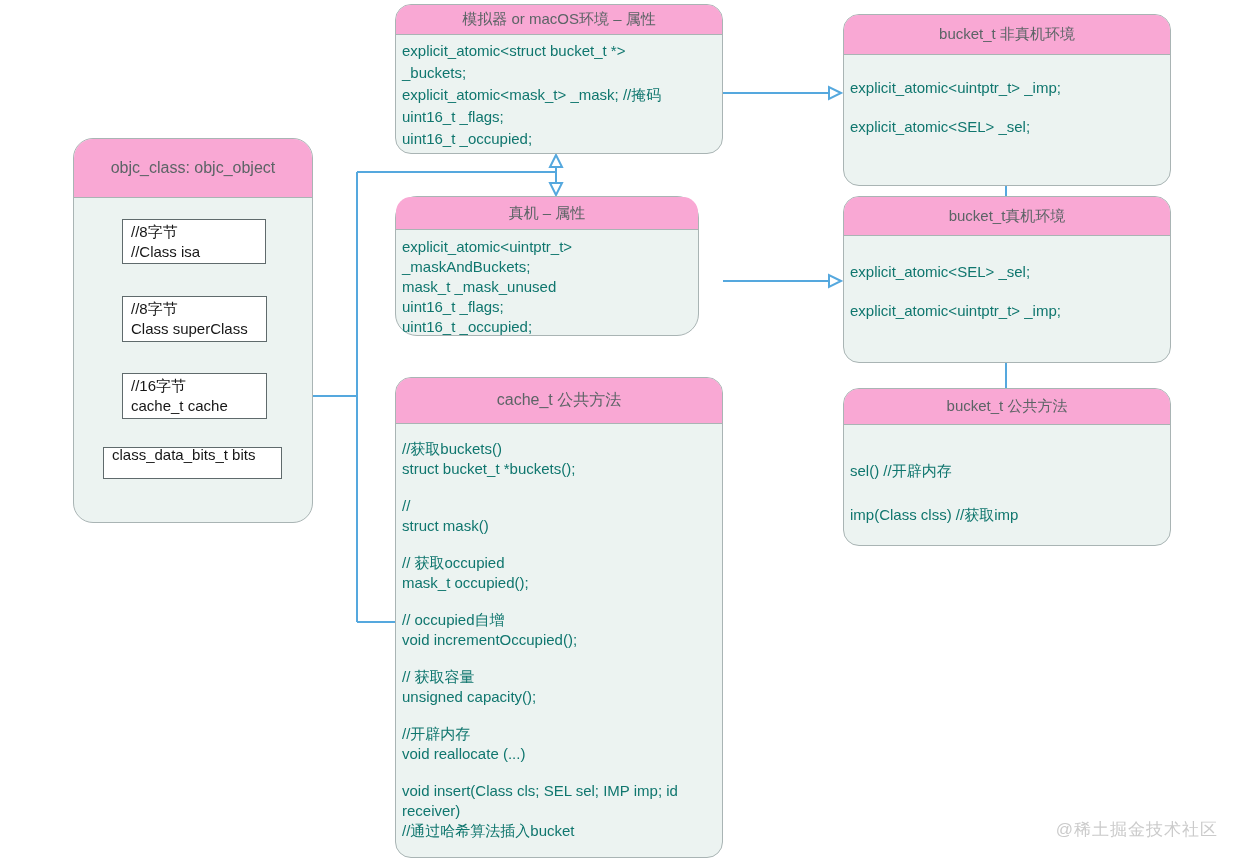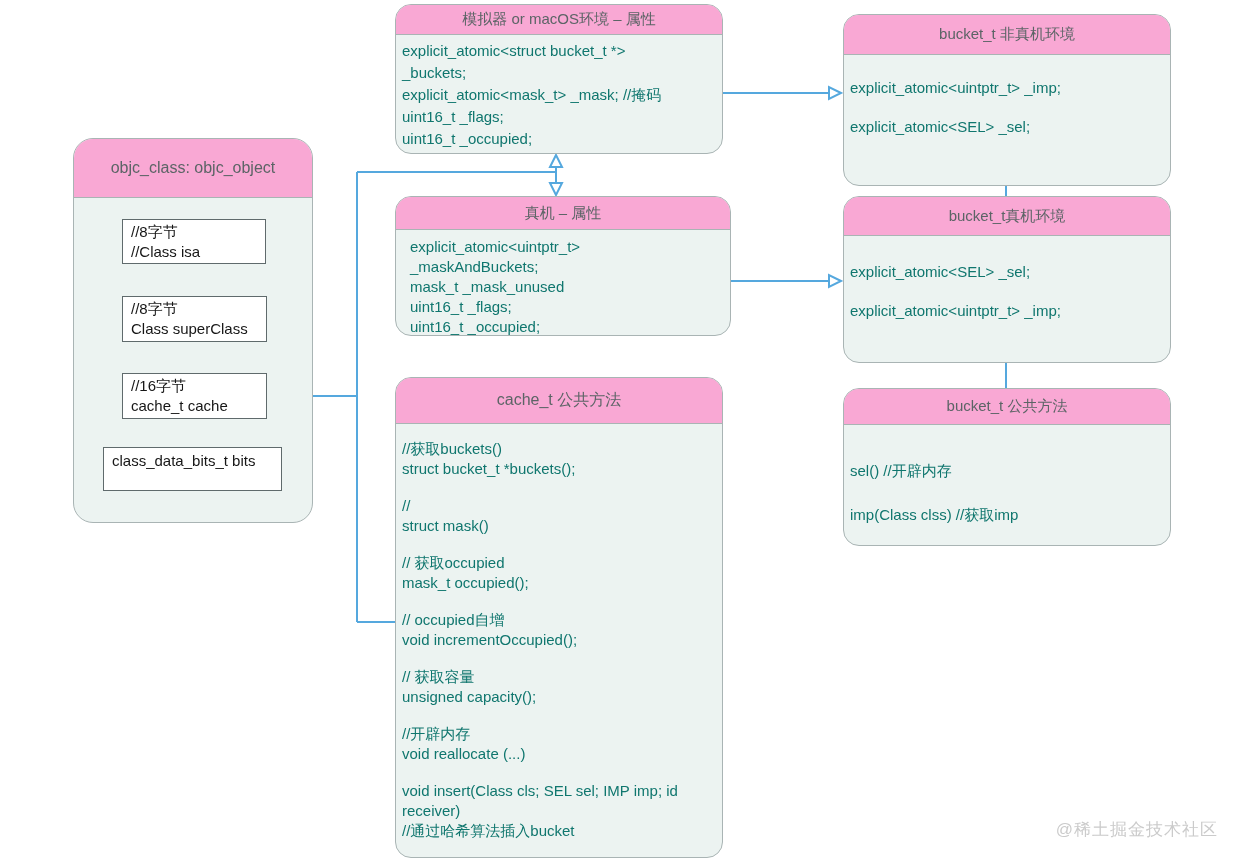--- a/index.html
+++ b/index.html
@@ -13,21 +13,21 @@
   .box-body{font-size:15px;color:#0f766e;}
   .box-body p{margin:0;white-space:pre-line;}
   .left-box{border-radius:20px;}
   .left-box .box-header{height:58px;font-size:16px;border-radius:19px 19px 0 0;}
   .inner-box{position:absolute;background:#ffffff;border:1px solid #5f6a6c;box-sizing:border-box;
       font-size:15px;color:#161616;line-height:20px;padding:2px 0 16px 8px;}
   .inner-box.center-one{display:flex;align-items:center;padding-top:0;}
   .mid-header{height:29px;}
   .prop-body-sim{padding:5px 8px 0 6px;}
   .prop-body-sim p{line-height:22px;}
-  .prop-body-dev{padding:7px 8px 0 6px;margin-left:8px;}
+  .prop-body-dev{padding:7px 8px 0 6px;}
   .prop-body-dev p{line-height:20px;}
   .bucket-body{padding:22px 8px 0 6px;}
   .bucket-body p{line-height:22px;margin-bottom:17px;}
   .bucket-body.dev{padding-top:25px;}
   .bucket-body.methods{padding-top:35px;}
   .bucket-body.methods p{margin-bottom:22px;}
   .cache-body{padding:15px 8px 0 6px;}
   .cache-body .group{margin-bottom:17px;}
   .cache-body .group p{line-height:20px;}
   .watermark{position:absolute;right:22px;top:818px;font-size:17px;color:#cbcbcb;letter-spacing:1px;}
@@ -64,37 +64,37 @@
       <div>//Class isa</div>
     </div>
     <div class="inner-box" style="left:48px;top:157px;width:145px;height:46px;">
       <div>//8字节</div>
       <div>Class superClass</div>
     </div>
     <div class="inner-box" style="left:48px;top:234px;width:145px;height:46px;">
       <div>//16字节</div>
       <div>cache_t cache</div>
     </div>
-    <div class="inner-box center-one" style="left:29px;top:308px;width:179px;height:44px;">
+    <div class="inner-box center-one" style="left:29px;top:308px;width:179px;height:32px;">
       <div>class_data_bits_t bits</div>
     </div>
   </div>
 
   <div class="box" style="left:395px;top:4px;width:328px;height:150px;">
     <div class="box-header mid-header">模拟器 or macOS环境 – 属性</div>
     <div class="box-body prop-body-sim">
       <p>explicit_atomic&lt;struct bucket_t *&gt;
 _buckets;</p>
       <p>explicit_atomic&lt;mask_t&gt; _mask; //掩码</p>
       <p>uint16_t _flags;</p>
       <p>uint16_t _occupied;</p>
     </div>
   </div>
 
-  <div class="box" style="left:395px;top:196px;width:336px;height:140px;">
+  <div class="box" style="left:395px;top:196px;width:304px;height:140px;border-radius:22px;">
     <div class="box-header" style="height:32px;">真机 – 属性</div>
     <div class="box-body prop-body-dev">
       <p>explicit_atomic&lt;uintptr_t&gt;
 _maskAndBuckets;</p>
       <p>mask_t _mask_unused</p>
       <p>uint16_t _flags;</p>
       <p>uint16_t _occupied;</p>
     </div>
   </div>
 

